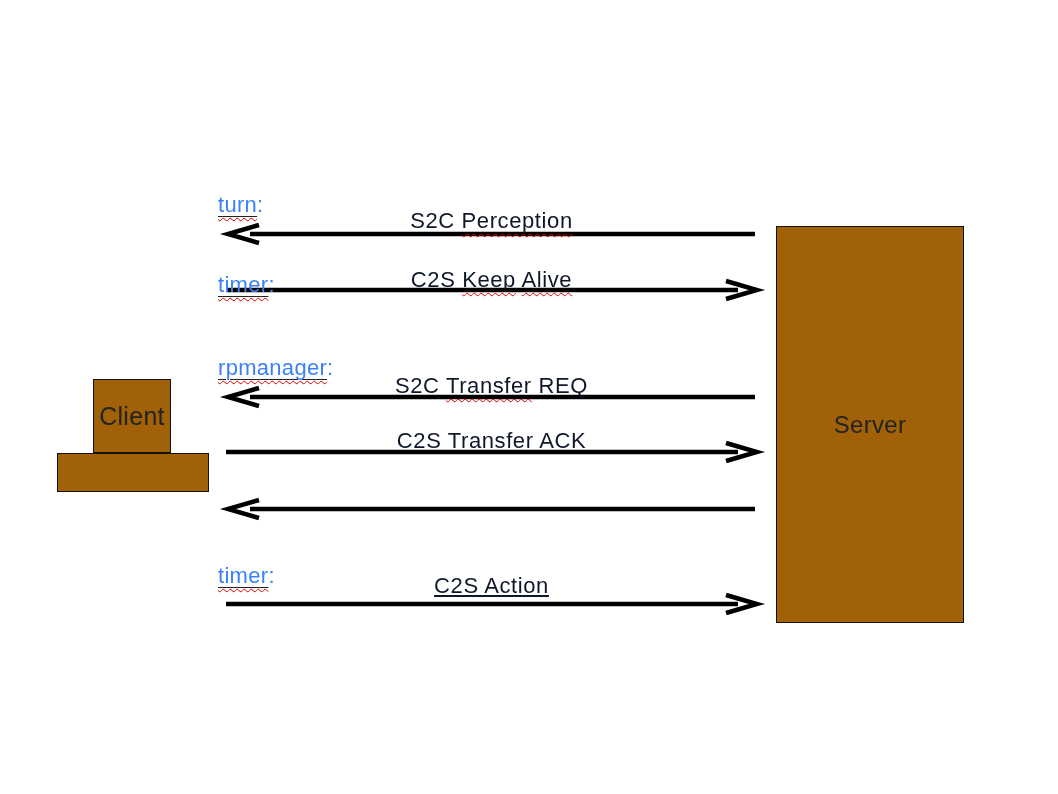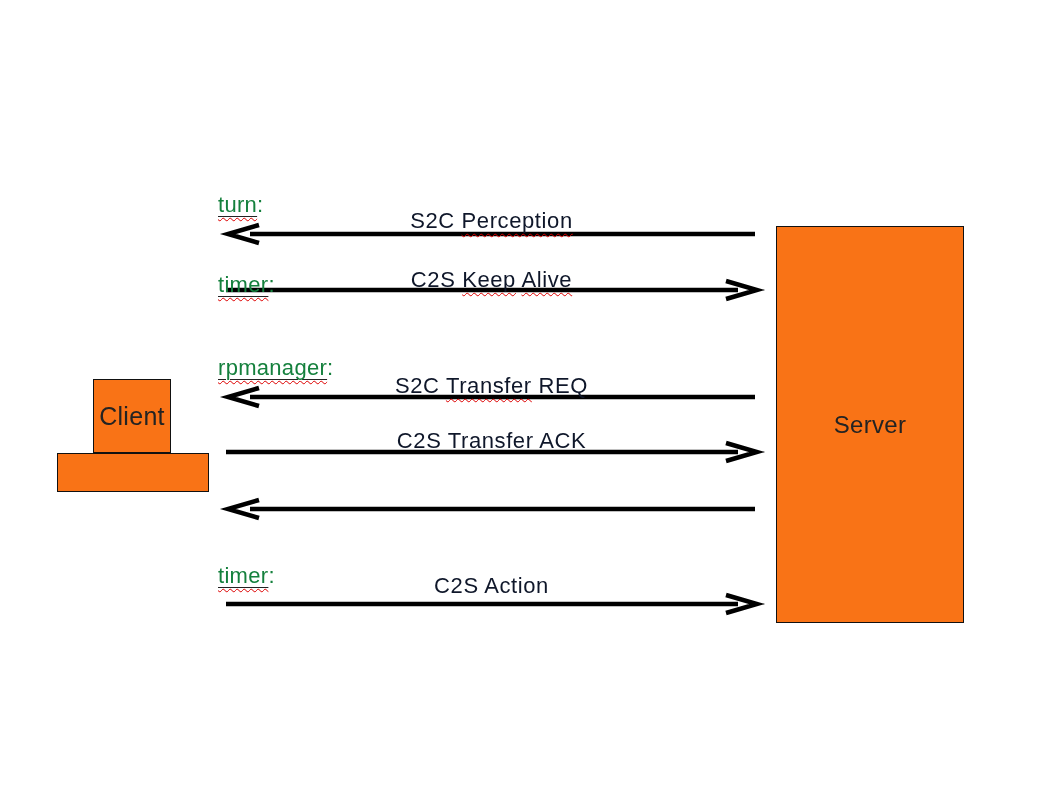--- a/index.html
+++ b/index.html
@@ -10,41 +10,41 @@
   }
   .slide {
     position: relative;
     width: 1058px;
     height: 794px;
     background: #ffffff;
     overflow: hidden;
   }
   .box {
     position: absolute;
-    background: #f97316;
+    background: #a16207;
     border: 1px solid #111111;
     box-sizing: border-box;
   }
   .box-center {
     display: flex;
     align-items: center;
     justify-content: center;
   }
   .node-label {
     color: #232323;
     letter-spacing: 0.3px;
   }
   .client-label { font-size: 25px; }
   .server-label { font-size: 24px; text-align: center; }
   .group-label {
     position: absolute;
     left: 218px;
     font-size: 22px;
     line-height: 25px;
-    color: #15803d;
+    color: #3b82f6;
     letter-spacing: 0.3px;
     white-space: nowrap;
   }
   .msg-label {
     position: absolute;
     left: 226px;
     width: 531px;
     text-align: center;
     font-size: 22px;
     line-height: 25px;
@@ -111,14 +111,14 @@
   </div>
 
 <div class="group-label" style="top: 192px;"><span class="ul"><span class="mis">turn</span></span><span>:</span></div>
     <div class="group-label" style="top: 272px; text-align: center;"><span class="ul"><span class="mis">timer</span></span><span>:</span></div>
     <div class="group-label" style="top: 355px;"><span class="ul"><span class="mis">rpmanager</span></span><span>:</span></div>
     <div class="group-label" style="top: 563px;"><span class="ul"><span class="mis">timer</span></span><span>:</span></div>
     <div class="msg-label" style="top: 208px;"><span>S2C </span><span class="mis">Perception</span></div>
     <div class="msg-label" style="top: 267px;"><span>C2S </span><span class="mis">Keep</span><span> </span><span class="mis">Alive</span></div>
     <div class="msg-label" style="top: 373px;"><span>S2C </span><span class="mis">Transfer</span><span> REQ</span></div>
     <div class="msg-label" style="top: 428px;"><span>C2S Transfer ACK</span></div>
-    <div class="msg-label" style="top: 573px;"><span>C2S Action</span></div>
+    <div class="msg-label" style="top: 573px; text-decoration: underline;"><span>C2S Action</span></div>
   </div>
 
 </body></html>

